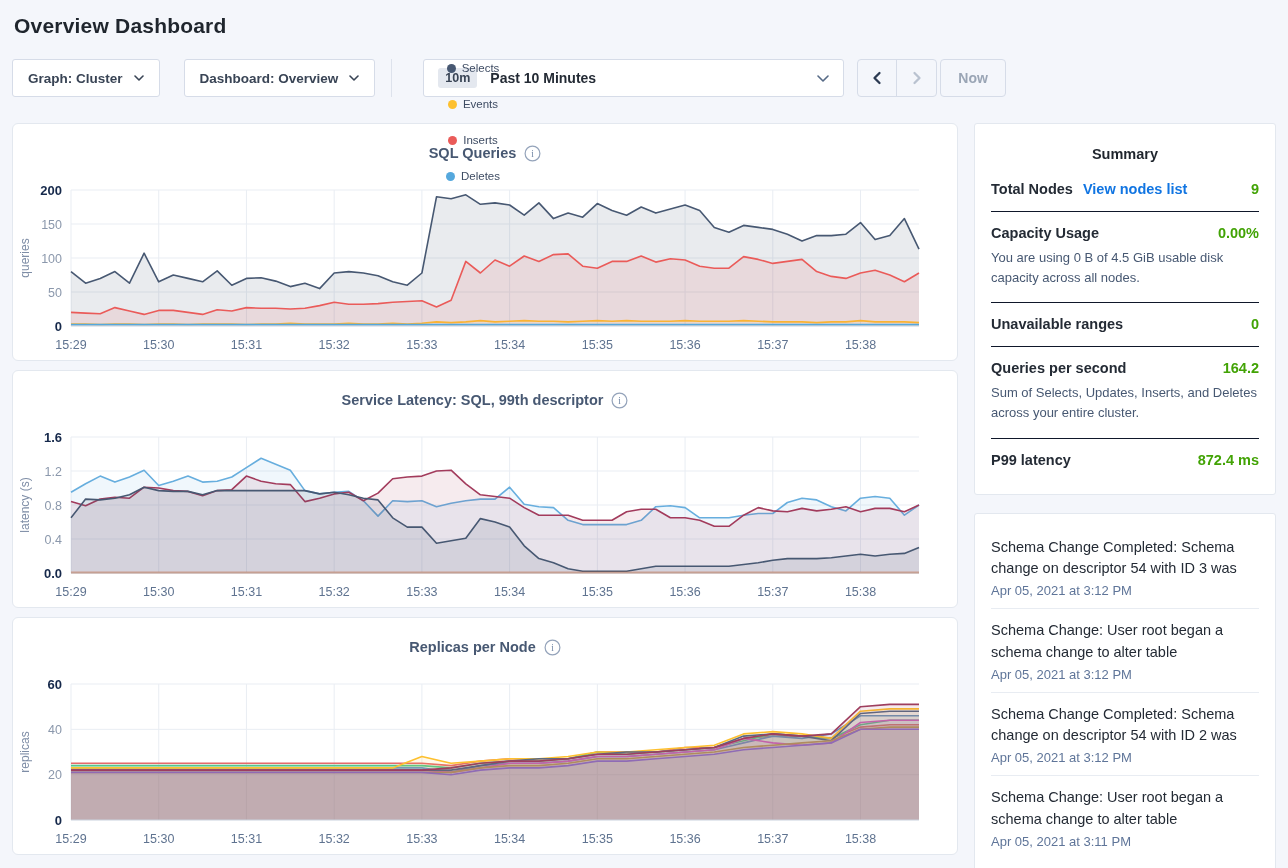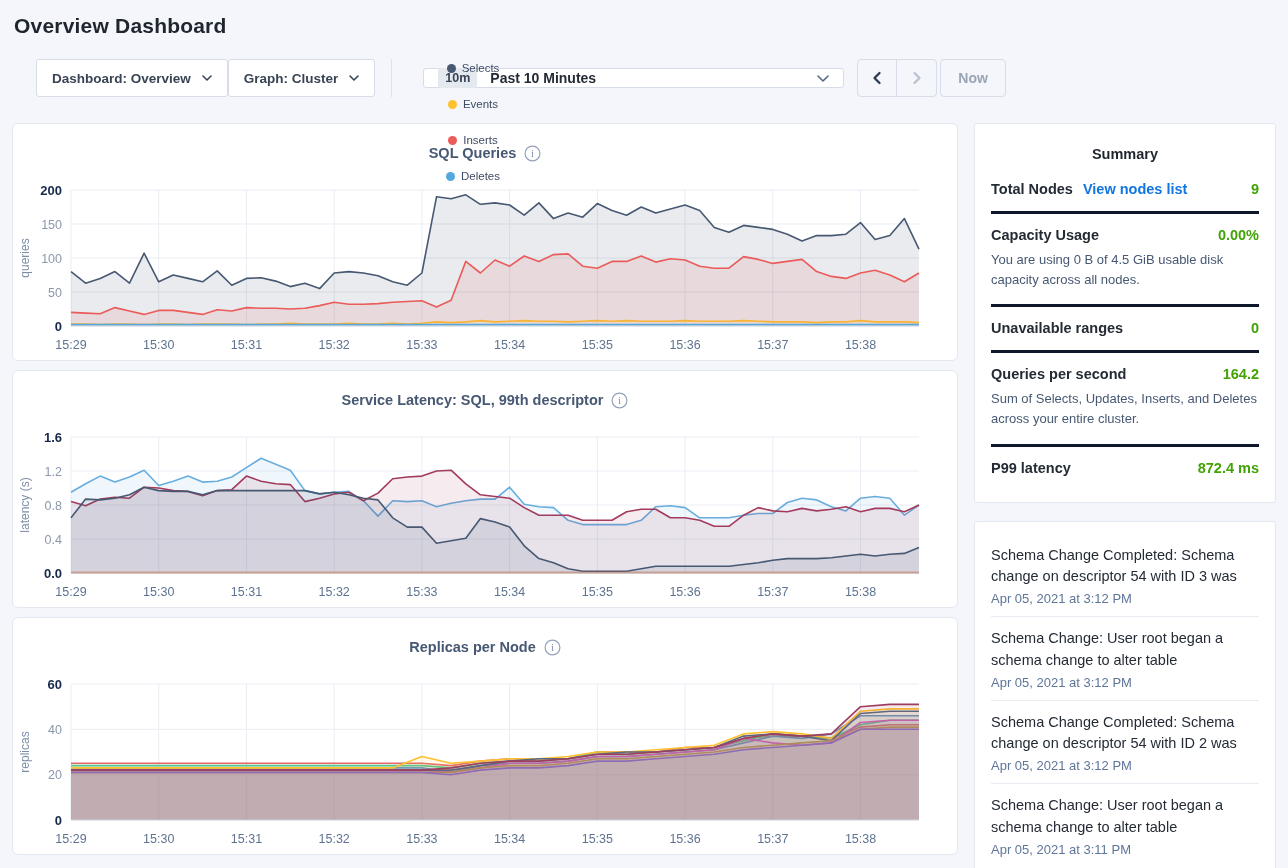--- a/index.html
+++ b/index.html
@@ -8,21 +8,21 @@
   .page { padding:0 12px; }
   h1 { font-size:21px; font-weight:700; color:#1f252d; margin:14px 0 0 2px; letter-spacing:.2px; }
 
   
   .controls { display:flex; align-items:center; margin-top:21px; height:38px; }
   .ctrl-btn { display:flex; align-items:center; gap:11px; height:38px; padding:0 15px;
     background:#fff; border:1px solid #d6dce8; border-radius:3px; cursor:pointer;
     font-family:inherit; font-size:13.5px; font-weight:700; color:#394455; }
   .dash-btn { margin-left:24px; }
   .vdivider { width:1px; height:38px; background:#dde2ec; margin-left:16px; }
-  .time-picker { margin-left:31px; width:421px; height:20px; background:#fff; border:1px solid #d6dce8;
+  .time-picker { margin-left:31px; width:421px; height:38px; background:#fff; border:1px solid #d6dce8;
     border-radius:3px; display:flex; align-items:center; padding:0 14px; gap:13px; cursor:pointer; }
   .badge { background:#e4e8ef; border-radius:3px; padding:3px 7px; font-size:12.5px; font-weight:700; color:#394455; }
   .tp-label { font-weight:700; font-size:14px; color:#242b35; flex:1; }
   .arrow-group { display:flex; margin-left:13px; height:38px; border:1px solid #d6dce8; border-radius:4px; }
   .arrow-btn { width:39px; background:transparent; border:none; display:flex; align-items:center;
     justify-content:center; cursor:pointer; }
   .arrow-btn.prev { border-right:1px solid #d6dce8; }
   .now-btn { margin-left:3px; height:38px; padding:0 17px; background:transparent; border:1px solid #d6dce8;
     border-radius:4px; font-family:inherit; font-size:14px; font-weight:700; color:#9aa5b5; cursor:default; }
 
@@ -35,49 +35,49 @@
   .legend-row { display:flex; justify-content:flex-end; align-items:center; gap:24px; height:18px; margin-right:24px;flex-direction:column; }
   .lg-item { display:flex; align-items:center; gap:6px; cursor:pointer; }
   .lg-dot { width:9px; height:9px; border-radius:50%; display:inline-block; }
   .lg-lab { font-size:11.5px; color:#3e4c63; }
   .chart-host { line-height:0; }
 
   
   .sidebar { width:302px; display:flex; flex-direction:column; gap:18px; }
   .side-card { background:#fff; border:1px solid #e3e8ef; border-radius:3px; padding:12px 16px; }
   .side-title { text-align:center; font-weight:700; font-size:14.5px; color:#1f252d; padding:10px 0 6px; }
-  .sum-row { padding:13px 0 14px; border-bottom:3px solid #0f172a; }
+  .sum-row { padding:13px 0 14px; border-bottom:1px solid #0f172a; }
   .sum-row:last-child { border-bottom:none; }
   .sum-head { display:flex; align-items:baseline; }
   .sum-label { font-weight:700; font-size:14.5px; color:#242b35; }
   .sum-link { font-weight:700; font-size:14.5px; color:var(--link_blue,#1175e2); margin-left:10px;
     text-decoration:none; cursor:pointer; }
   .sum-value { margin-left:auto; font-weight:700; font-size:14.5px; color:var(--positive_green,#42a305); }
   .sum-desc { font-size:13px; color:#475872; line-height:1.55; margin-top:7px; }
 
   .event-item { padding:11px 0 10px; border-bottom:1px solid #e8ecf2; }
   .event-item:last-child { border-bottom:none; }
   .event-msg { font-size:14.5px; color:#242b35; line-height:1.5; }
   .event-time { font-size:13px; color:#5f7599; margin-top:3px; }
 </style>
 </head>
 <body>
 
 <div class="page">
   <h1>Overview Dashboard</h1>
 
   <div class="controls">
-    <button class="ctrl-btn dash-btn">
-      <span>Dashboard: Overview</span>
+    <button class="ctrl-btn">
+      <span>Graph: Cluster</span>
       <svg width="10" height="6" viewBox="0 0 10 6">
           <path d="M1 1l4 4 4-4" fill="none" stroke="#394455" stroke-width="1.6" stroke-linecap="round" stroke-linejoin="round"></path>
         </svg>
     </button>
-    <button class="ctrl-btn">
-      <span>Graph: Cluster</span>
+    <button class="ctrl-btn dash-btn">
+      <span>Dashboard: Overview</span>
       <svg width="10" height="6" viewBox="0 0 10 6">
           <path d="M1 1l4 4 4-4" fill="none" stroke="#394455" stroke-width="1.6" stroke-linecap="round" stroke-linejoin="round"></path>
         </svg>
     </button>
     <div class="vdivider"></div>
     <div class="time-picker">
       <span class="badge">10m</span>
       <span class="tp-label">Past 10 Minutes</span>
       <svg width="12" height="7" viewBox="0 0 12 7">
           <path d="M1 1l5 5 5-5" fill="none" stroke="#566a86" stroke-width="1.6" stroke-linecap="round" stroke-linejoin="round"></path>

